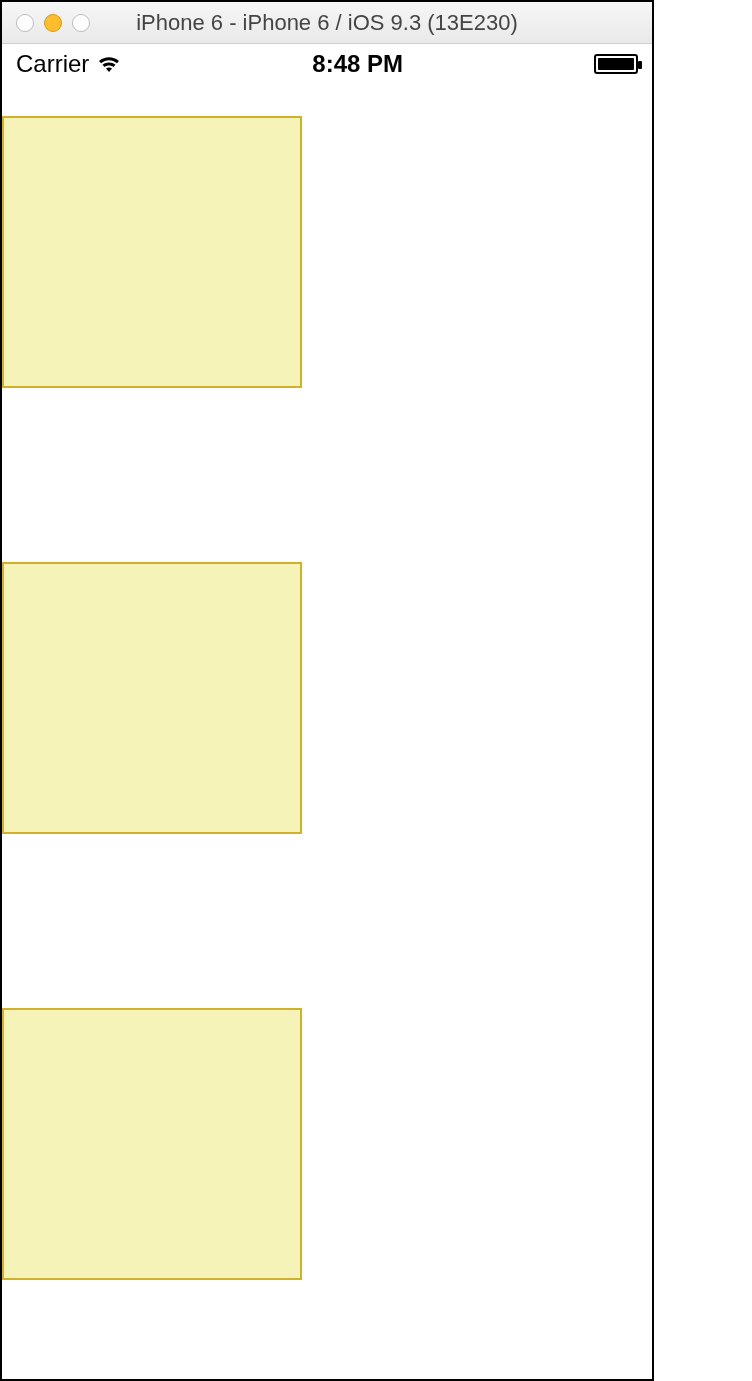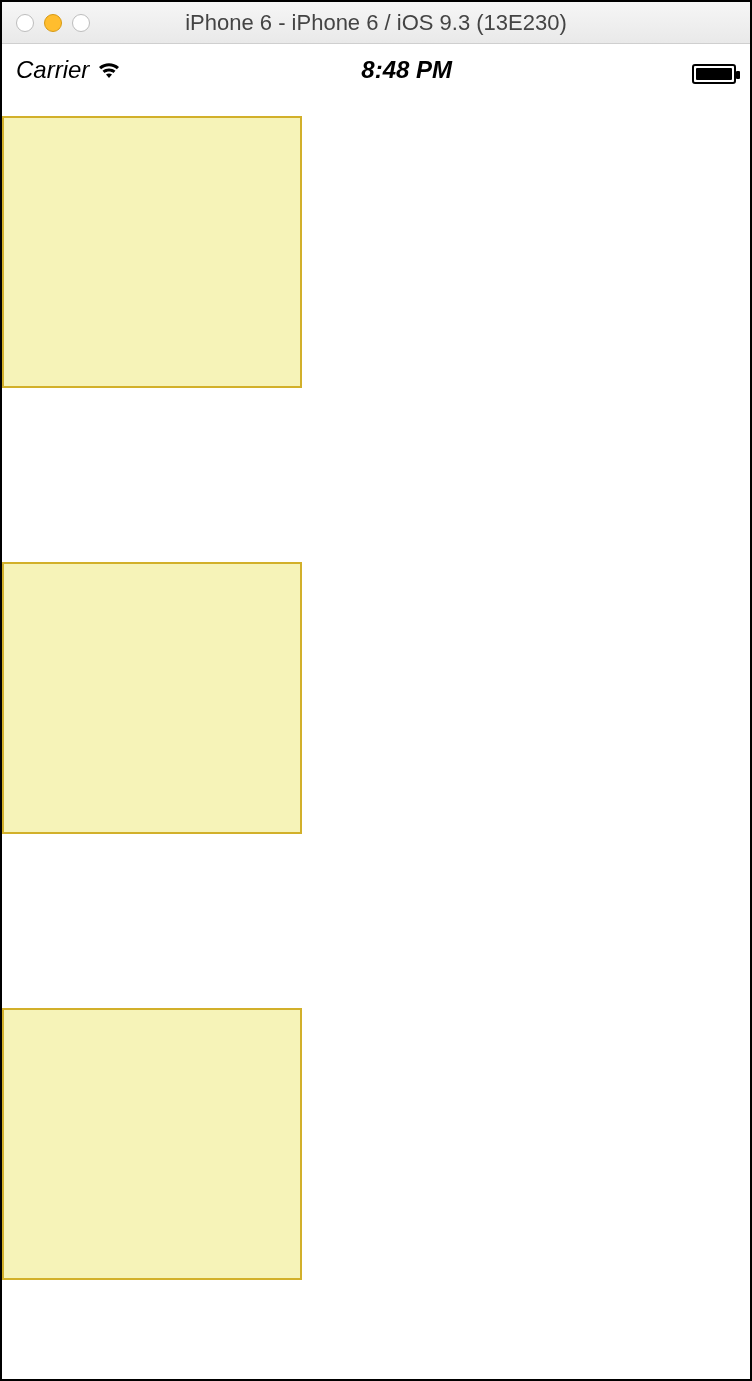--- a/index.html
+++ b/index.html
@@ -1,18 +1,18 @@
 <!DOCTYPE html>
 <html><head>
 <meta charset="utf-8">
 <style>
   * { box-sizing: border-box; margin: 0; padding: 0; }
   html, body { width: 752px; height: 1381px; font-family: -apple-system, "Helvetica Neue", Arial, sans-serif; background:#fff; }
   .window {
-    width: 752px;
+    width: 654px;
     height: 1381px;
     border: 2px solid #000;
     background: #fff;
     display: flex;
     flex-direction: column;
     overflow: hidden;
   }
   
   .mac-titlebar {
     height: 42px;
@@ -40,26 +40,25 @@
     left: 0; right: 0;
     text-align: center;
     font-size: 22px;
     color:#444;
     pointer-events: none;
   }
   
   .ios-statusbar {
     height: 40px;
     display: flex;
-    align-items: flex-end;
+    align-items: center;
     justify-content: space-between;
     padding: 0 14px;
     font-size: 24px;
     color:#000;
-    font-style:italic;
   }
   .sb-left { display:flex; align-items:center; gap:8px; }
   .wifi-icon svg { display:block; }
   .sb-center { font-weight:600; }
   .battery {
     width: 44px; height: 20px; border:2px solid #000; border-radius:3px;
     position: relative;
   }
   .battery::after{
     content:""; position:absolute; right:-6px; top:5px; width:4px; height:8px;

